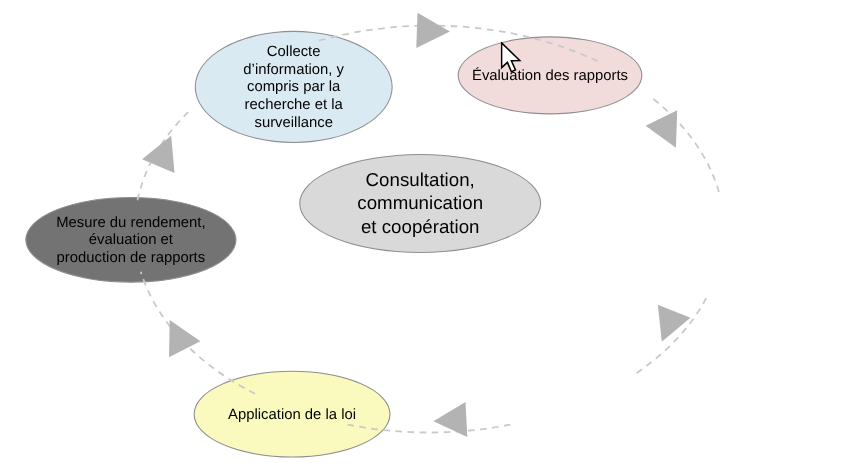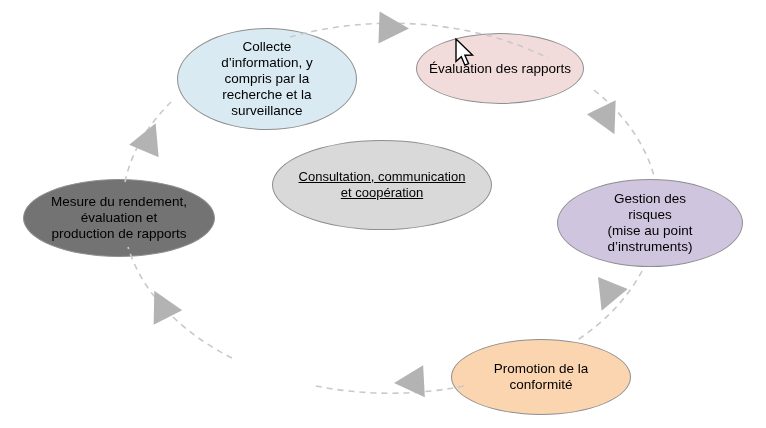--- a/index.html
+++ b/index.html
@@ -35,23 +35,22 @@
     box-sizing: border-box;
   }
   .node-label {
     white-space: pre-line;
     color: #000000;
     font-size: 13.5px;
     line-height: 1.18;
     padding: 0 6px;
   }
   .node-label.center-label {
-    font-size: 13px;
+    font-size: 17px;
     line-height: 1.25;
-    text-decoration: underline;
   }
   .cursor {
     position: absolute;
     z-index: 5;
     pointer-events: none;
   }
 </style>
 </head>
 <body>
 
@@ -81,32 +80,25 @@
 d’information, y
 compris par la
 recherche et la
 surveillance</span>
   </div>
 
   <div class="node" style="left: 416px; top: 33px; width: 168px; height: 71px; background-color: rgb(242, 220, 219);">
     <span class="node-label">Évaluation des rapports</span>
   </div>
 
-  <div class="node" style="left: 557px; top: 179px; width: 186px; height: 88px; background-color: rgb(208, 197, 222);">
-    <span class="node-label">Gestion des
-risques
-(mise au point
-d’instruments)</span>
+
+
+  <div class="node" style="left: 176px; top: 337px; width: 179px; height: 79px; background-color: rgb(250, 250, 190);">
+    <span class="node-label">Application de la loi</span>
   </div>
-
-  <div class="node" style="left: 451px; top: 339px; width: 180px; height: 76px; background-color: rgb(251, 213, 176);">
-    <span class="node-label">Promotion de la
-conformité</span>
-  </div>
-
 
   <div class="node" style="left: 23px; top: 179px; width: 192px; height: 78px; background-color: #737373;">
     <span class="node-label">Mesure du rendement,
 évaluation et
 production de rapports</span>
   </div>
 
   <div class="node" style="left: 272px; top: 140px; width: 220px; height: 90px; z-index: 3; background-color: rgb(217, 217, 217);">
     <span class="node-label center-label">Consultation, communication
 et coopération</span>

